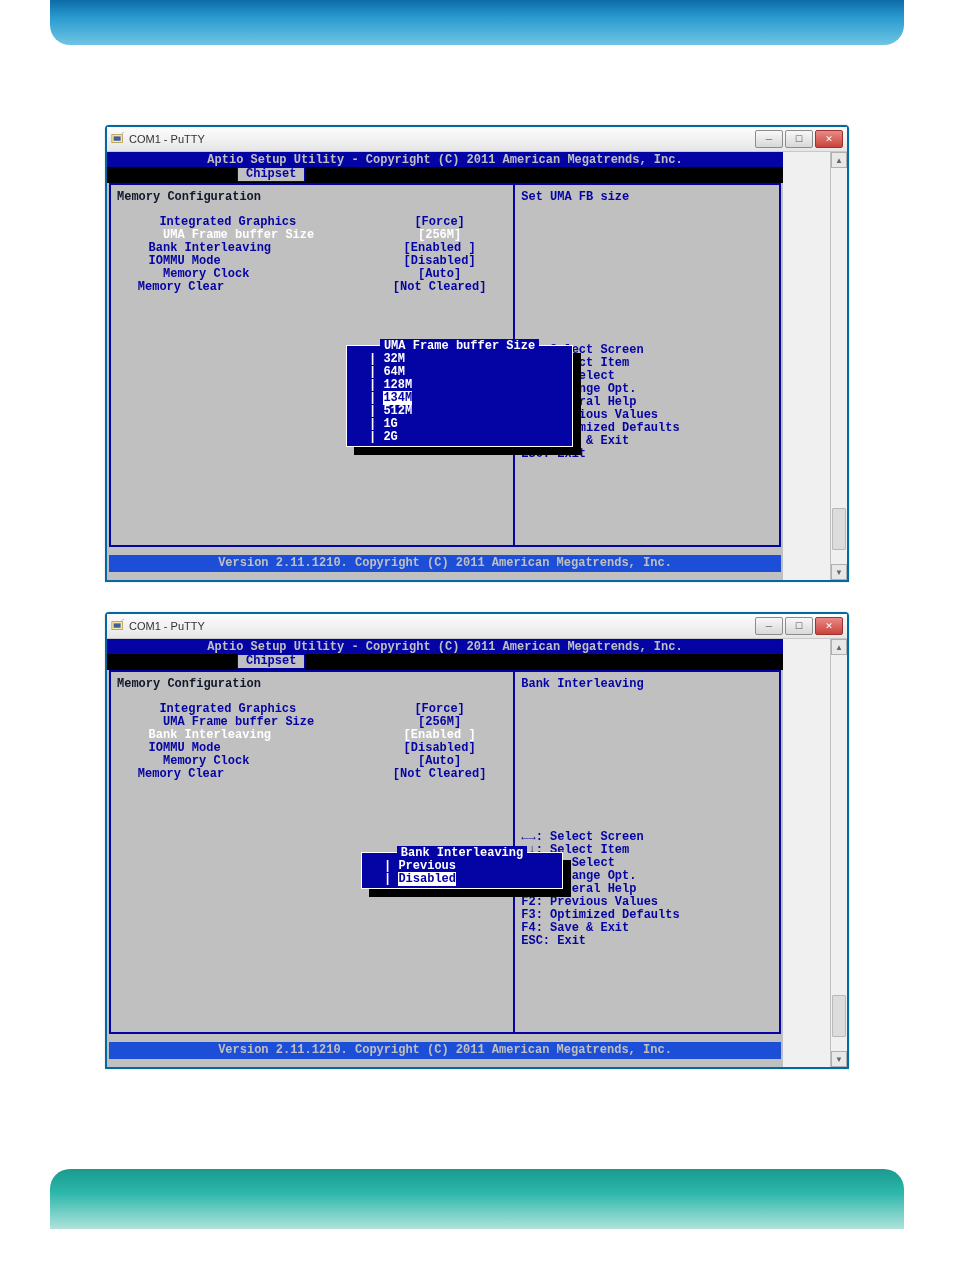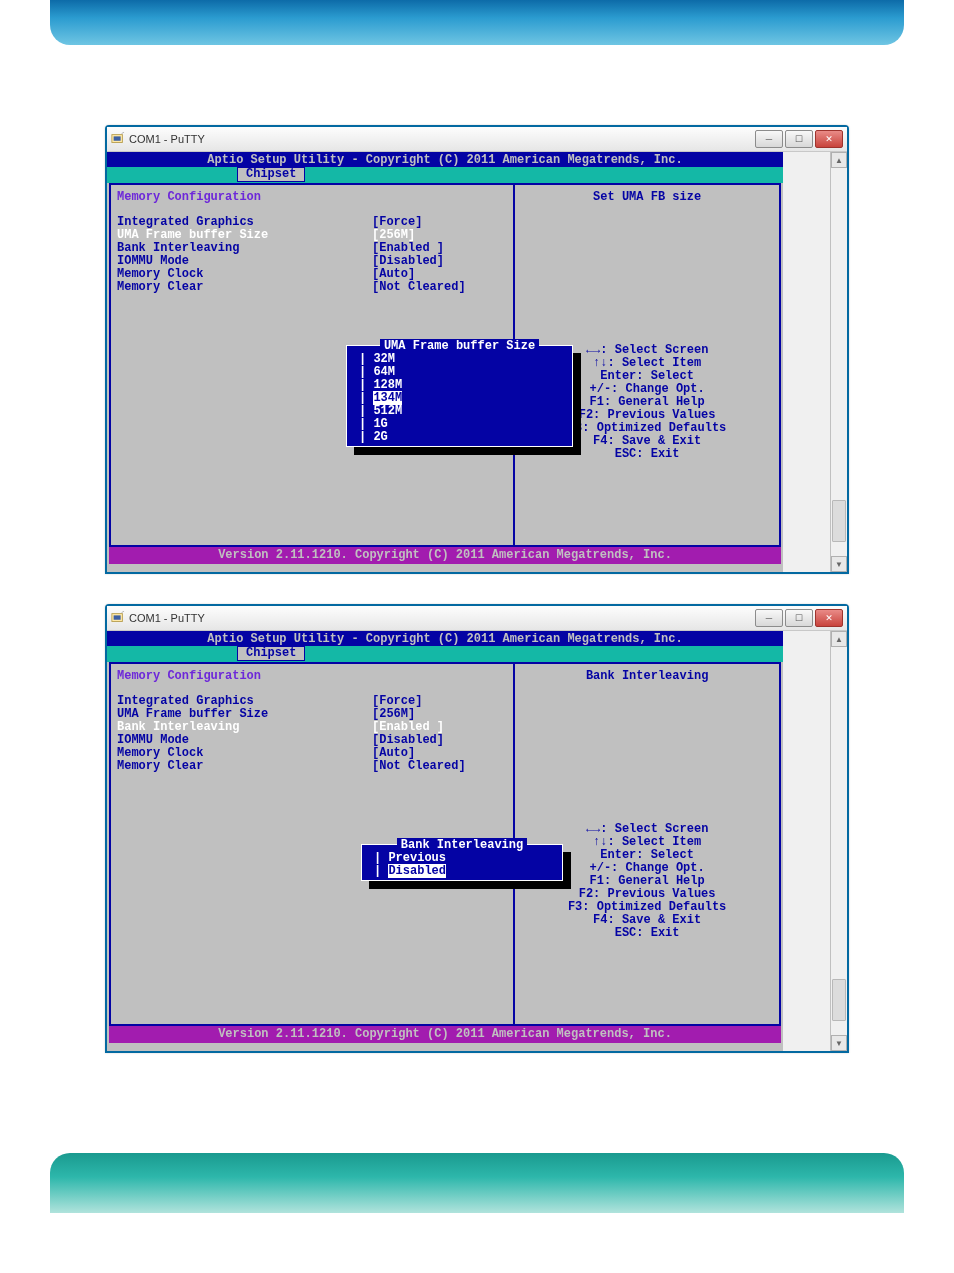--- a/index.html
+++ b/index.html
@@ -108,21 +108,21 @@
     border: 1px solid #b8b8b8;
     border-radius: 1px;
   }
   .header-bar {
     background: #0403a4;
     color: #c0c0c0;
     text-align: center;
     padding: 2px 0 0 0;
   }
   .tab-row {
-    background: #14b8a6;
+    background: #000000;
     padding: 0 0 1px 0;
   }
   .tab {
     display: inline-block;
     background: #c0c0c0;
     color: #0403a4;
     padding: 0 8px;
     margin-left: 130px;
     border: 1px solid #0403a4;
   }
@@ -137,29 +137,29 @@
     flex: 1.55;
     padding: 6px 6px;
     border-right: 2px solid #0403a4;
     color: #0403a4;
     position: relative;
   }
   .right-col {
     flex: 1;
     padding: 6px 6px;
     color: #0403a4;
-    text-align: center;
   }
   .section-title {
-    color: #6d28d9;
+    color: #0f172a;
     margin-bottom: 12px;
   }
   .setting-row {
     display: flex;
     white-space: pre;
+    justify-content: center;
   }
   .setting-label { width: 255px; }
   .setting-label.sel {
     color: #fff;
     background: transparent;
   }
   .popup {
     position: absolute;
     background: #0403a4;
     color: #ffffff;
@@ -171,31 +171,31 @@
     text-align: center;
     color: #fff;
     padding: 0 8px;
     margin-top: -8px;
   }
   .popup-title span {
     background: #0403a4;
     padding: 0 4px;
   }
   .popup-item {
-    padding: 0 12px;
+    padding: 0 22px;
     color: #fff;
   }
   .popup-item::before { content: "| "; }
   .help-block { margin-top: 28px; }
   .footer-bar {
-    background: #a21caf;
+    background: #1d4ed8;
     color: #c0c0c0;
     text-align: center;
     padding: 2px 0;
-    margin: 0 2px;
+    margin: 8px 2px;
   }
 </style>
 </head>
 <body>
 
 <div class="top-banner"></div>
 
 <div class="putty-window">
   <div class="title-bar">
     <span class="title-icon">

